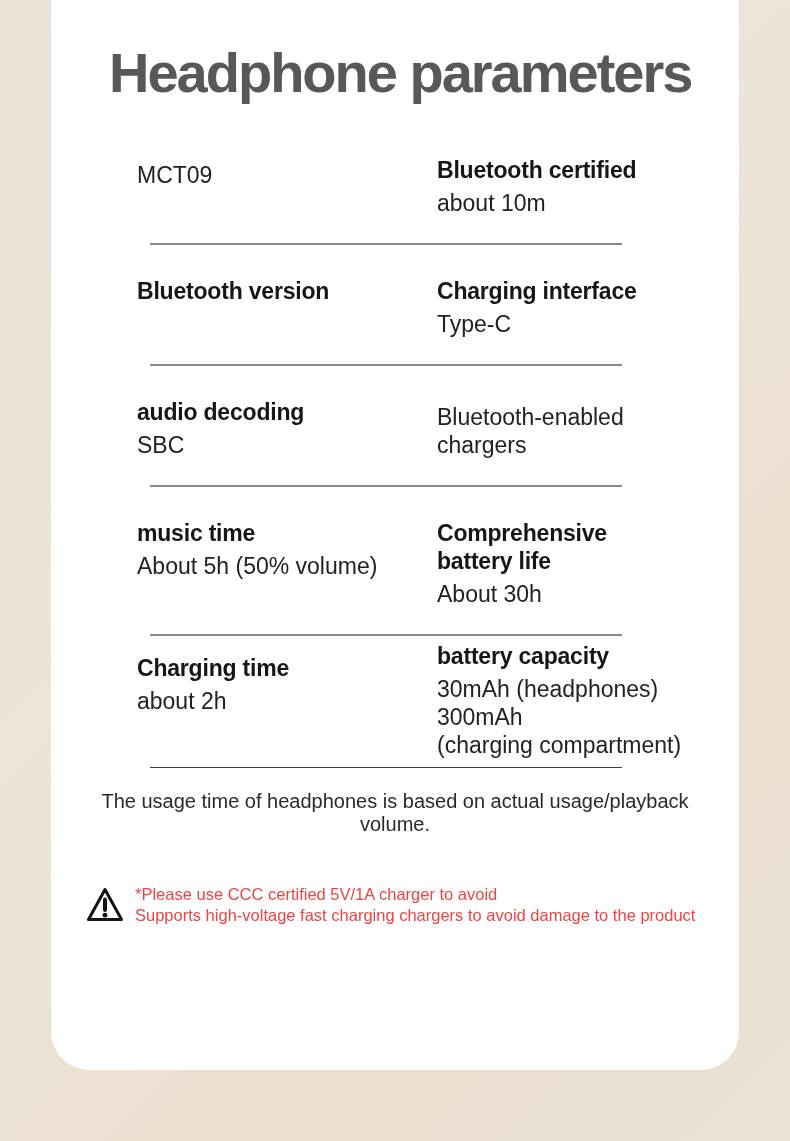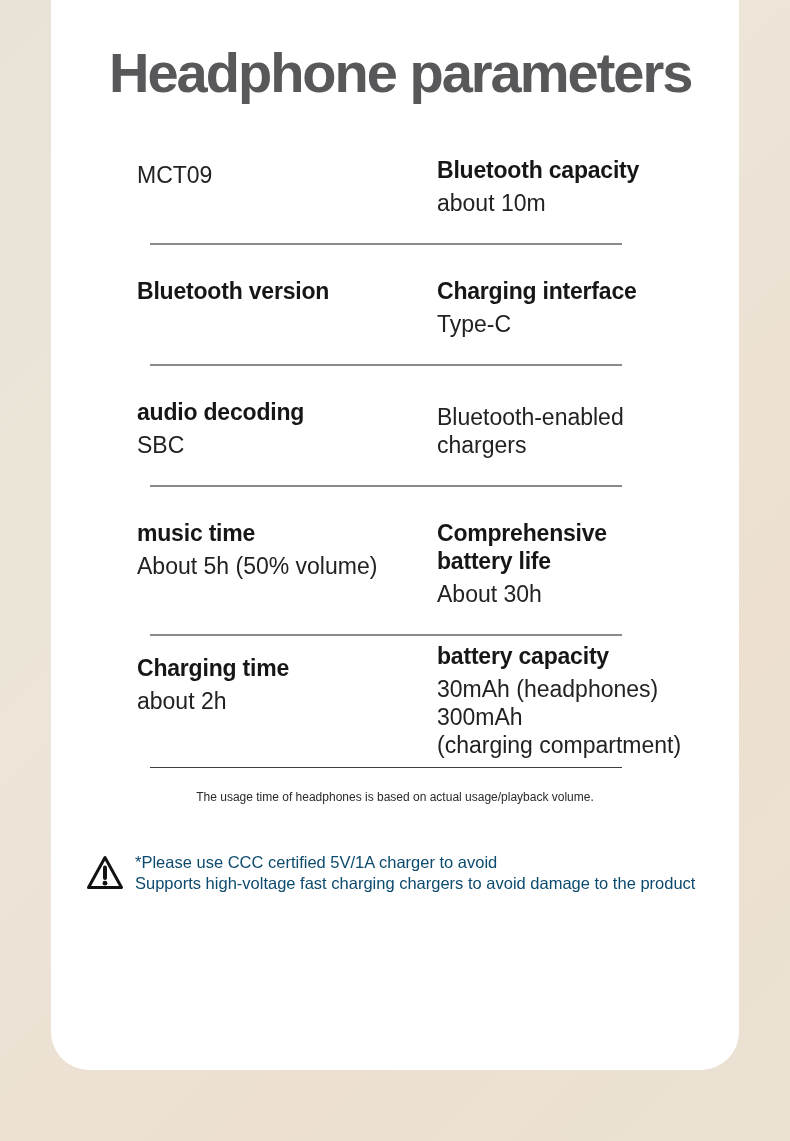--- a/index.html
+++ b/index.html
@@ -72,57 +72,57 @@
     height: 2px;
     background: #8a8a8a;
   }
   .divider-dark {
     height: 1.5px;
     background: #3f3f3f;
   }
   .footnote {
     margin: 22px 14px 0 14px;
     text-align: center;
-    font-size: 12px;
+    font-size: 20px;
     color: #2a2a2a;
   }
   .warning {
     margin: 48px 0 0 34px;
     display: flex;
     align-items: center;
     gap: 10px;
   }
   .warn-icon {
     flex: 0 0 auto;
     width: 40px;
     height: 38px;
     display: inline-block;
   }
   .warn-text {
     font-size: 16.5px;
     line-height: 21px;
-    color: #0c4a6e;
+    color: #ef4444;
     white-space: nowrap;
   }
 </style>
 </head>
 <body>
 
 <div class="card">
 
   <h1 class="title">Headphone parameters</h1>
 
   <div class="spec-table">
 
     <div class="spec-row first">
       <div class="cell">
         <div class="spec-value">MCT09</div>
       </div>
       <div class="cell">
-        <div class="spec-label">Bluetooth capacity</div>
+        <div class="spec-label">Bluetooth certified</div>
         <div class="spec-value">about 10m</div>
       </div>
     </div>
     <div class="divider"></div>
 
     <div class="spec-row">
       <div class="cell">
         <div class="spec-label">Bluetooth version</div>
       </div>
       <div class="cell">

